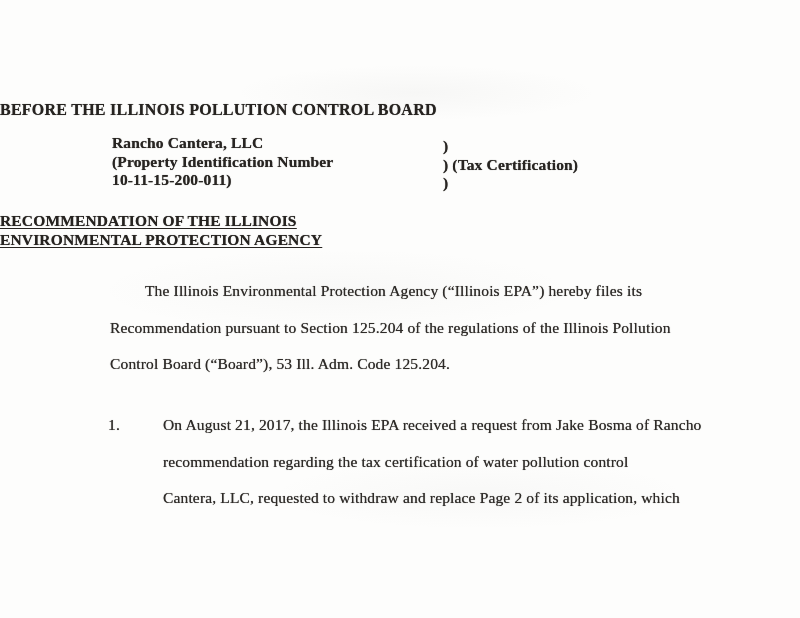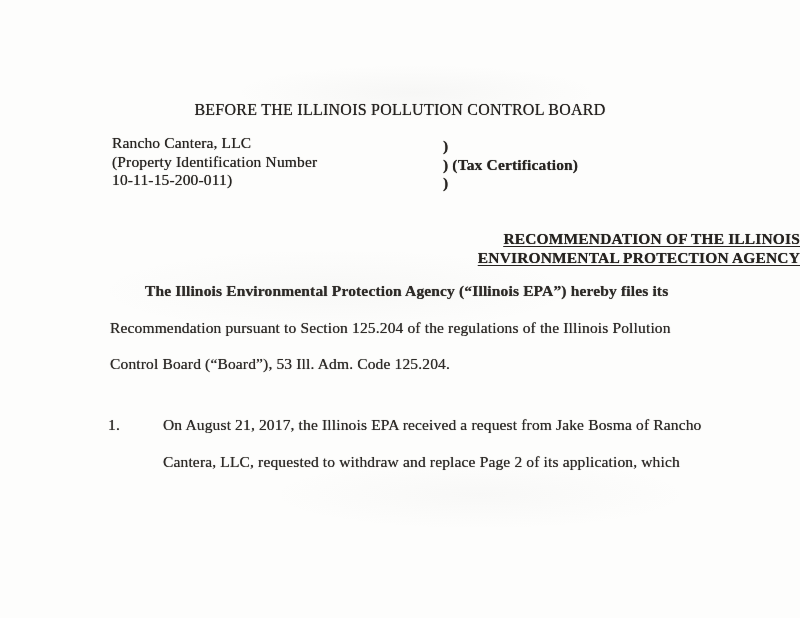--- a/index.html
+++ b/index.html
@@ -24,50 +24,50 @@
   }
   .txt {
     text-shadow: 0 0 0.7px rgba(46,43,40,0.85);
     letter-spacing: 0.15px;
   }
   .doc-title {
     position: absolute;
     top: 101px;
     left: 0;
     width: 100%;
-    text-align: center;
-    font-weight: normal;
+    text-align: left;
+    font-weight: bold;
     font-size: 16px;
     letter-spacing: 0.25px;
     color: #262320;
   }
   .caption-left {
     position: absolute;
     top: 134px;
     left: 112px;
-    font-weight: normal;
+    font-weight: bold;
     font-size: 15.5px;
     line-height: 18.5px;
     color: #282522;
   }
   .caption-right {
     position: absolute;
     top: 137px;
     left: 443px;
     font-weight: bold;
     font-size: 15.5px;
     line-height: 18.5px;
     color: #282522;
   }
   .doc-heading {
     position: absolute;
-    top: 230px;
+    top: 212px;
     left: 0;
     width: 100%;
-    text-align: right;
+    text-align: left;
     font-weight: bold;
     font-size: 15.5px;
     line-height: 18.8px;
     color: #262320;
   }
   .doc-heading .u {
     text-decoration: underline;
     text-decoration-thickness: 1.4px;
     text-underline-offset: 2px;
   }
@@ -78,21 +78,20 @@
     width: 640px;
     font-size: 15.5px;
   }
   .line {
     height: 36.6px;
     line-height: 19px;
     white-space: nowrap;
   }
   .indent-first {
     padding-left: 35px;
-    font-weight: bold;
   }
   .item-number {
     position: absolute;
     top: 415px;
     left: 108px;
     font-size: 15.5px;
     line-height: 19px;
   }
   .item-lines {
     position: absolute;
@@ -129,16 +128,17 @@
   <div class="intro txt">
     <div class="line indent-first">The Illinois Environmental Protection Agency (“Illinois EPA”) hereby files its</div>
     <div class="line">Recommendation pursuant to Section 125.204 of the regulations of the Illinois Pollution</div>
     <div class="line">Control Board (“Board”), 53 Ill. Adm. Code 125.204.</div>
   </div>
 
   <div class="item-number txt">1.</div>
 
   <div class="item-lines txt">
     <div class="line">On August 21, 2017, the Illinois EPA received a request from Jake Bosma of Rancho</div>
+    <div class="line">recommendation regarding the tax certification of water pollution control</div>
     <div class="line">Cantera, LLC, requested to withdraw and replace Page 2 of its application, which</div>
   </div>
 
 </div>
 
 </body></html>

